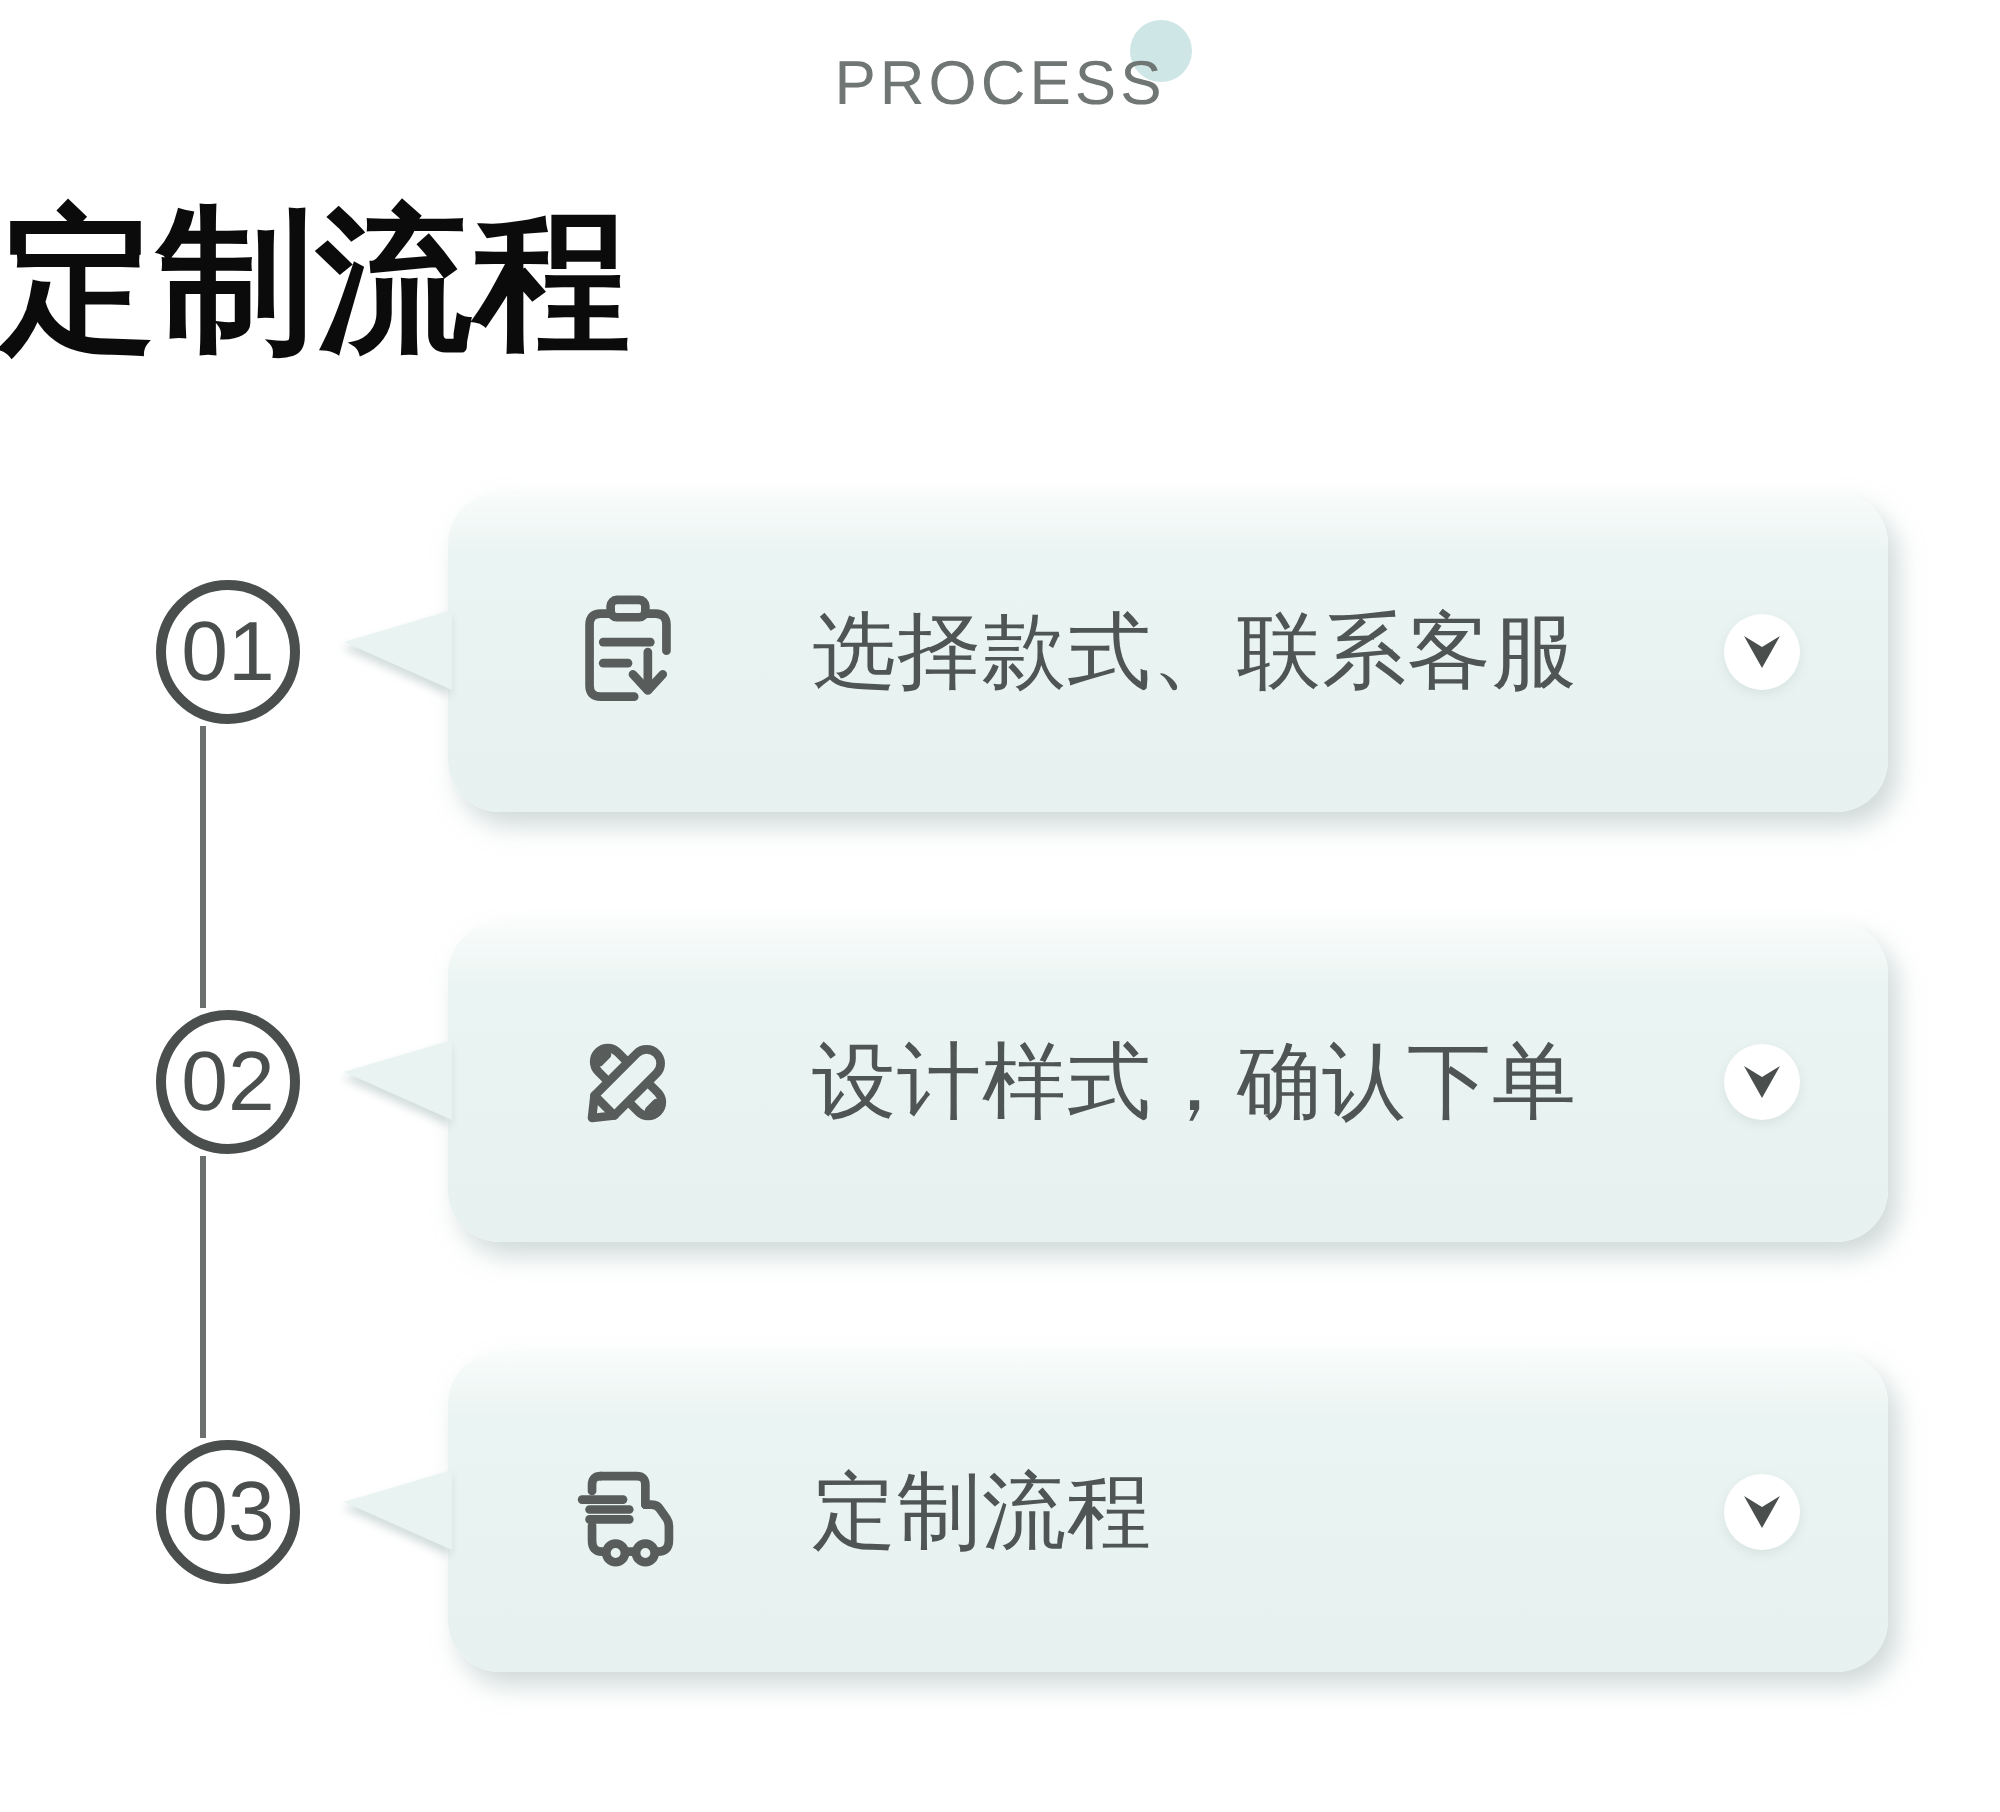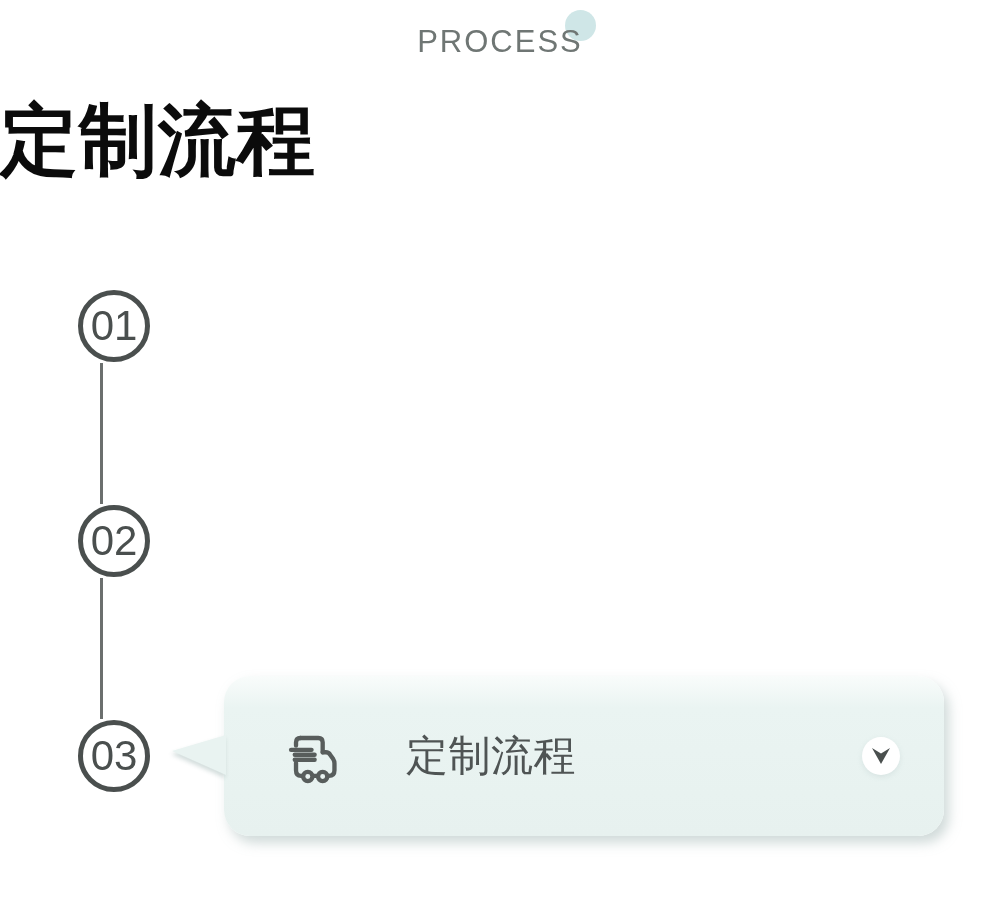--- a/index.html
+++ b/index.html
@@ -54,24 +54,66 @@
       <span class="eyebrow-text">PROCESS</span>
     </span>
   </div>
   <div class="page-title">定制流程</div>
 
   <div class="connector connector-1"></div>
   <div class="connector connector-2"></div>
 
   <div class="step-row row-1">
     <div class="num-badge">01</div>
+    <div class="card">
+      <svg class="pointer" width="54" height="40" viewBox="0 0 54 40">
+        <polygon points="0,16 54,0 54,40" fill="#e9f3f1"></polygon>
+      </svg>
+      <span class="icon-circle">
+        <svg class="stepicon" width="62" height="62" viewBox="0 0 100 100">
+          <path d="M36 19 H28 Q19 19 19 28 V77 Q19 86 28 86 H55"></path>
+          <path d="M64 19 H72 Q81 19 81 28 V49"></path>
+          <rect x="36" y="8" width="28" height="14" rx="5"></rect>
+          <path d="M30 42 H68"></path>
+          <path d="M30 59 H50"></path>
+          <path d="M66 50 V79"></path>
+          <path d="M54 68 L66 81 L78 68"></path>
+        </svg>
+      </span>
+      <span class="step-label">选择款式、联系客服</span>
+      <button class="expand-btn">
+        <svg width="22" height="20" viewBox="0 0 22 20">
+          <path d="M2 2 L11 7.5 L20 2 L11 18 Z" fill="#4a4f4e"></path>
+        </svg>
+      </button>
+    </div>
   </div>
 
   <div class="step-row row-2">
     <div class="num-badge">02</div>
+    <div class="card">
+      <svg class="pointer" width="54" height="40" viewBox="0 0 54 40">
+        <polygon points="0,16 54,0 54,40" fill="#e9f3f1"></polygon>
+      </svg>
+      <span class="icon-circle">
+        <svg class="stepicon" width="62" height="62" viewBox="0 0 100 100">
+          <rect x="16" y="39" width="68" height="22" rx="11" transform="rotate(45 50 50)"></rect>
+          <path d="M27 34 L33 28"></path>
+          <path d="M67 73 L73 67"></path>
+          <path d="M21 79 L23 61 L57 27 A 11 11 0 0 1 73 43 L39 77 Z" fill="#e9f3f1"></path>
+          <path d="M23 61 L39 77"></path>
+        </svg>
+      </span>
+      <span class="step-label">设计样式，确认下单</span>
+      <button class="expand-btn">
+        <svg width="22" height="20" viewBox="0 0 22 20">
+          <path d="M2 2 L11 7.5 L20 2 L11 18 Z" fill="#4a4f4e"></path>
+        </svg>
+      </button>
+    </div>
   </div>
 
   <div class="step-row row-3">
     <div class="num-badge">03</div>
     <div class="card">
       <svg class="pointer" width="54" height="40" viewBox="0 0 54 40">
         <polygon points="0,16 54,0 54,40" fill="#e9f3f1"></polygon>
       </svg>
       <span class="icon-circle">
         <svg class="stepicon" width="62" height="62" viewBox="0 0 100 100">

